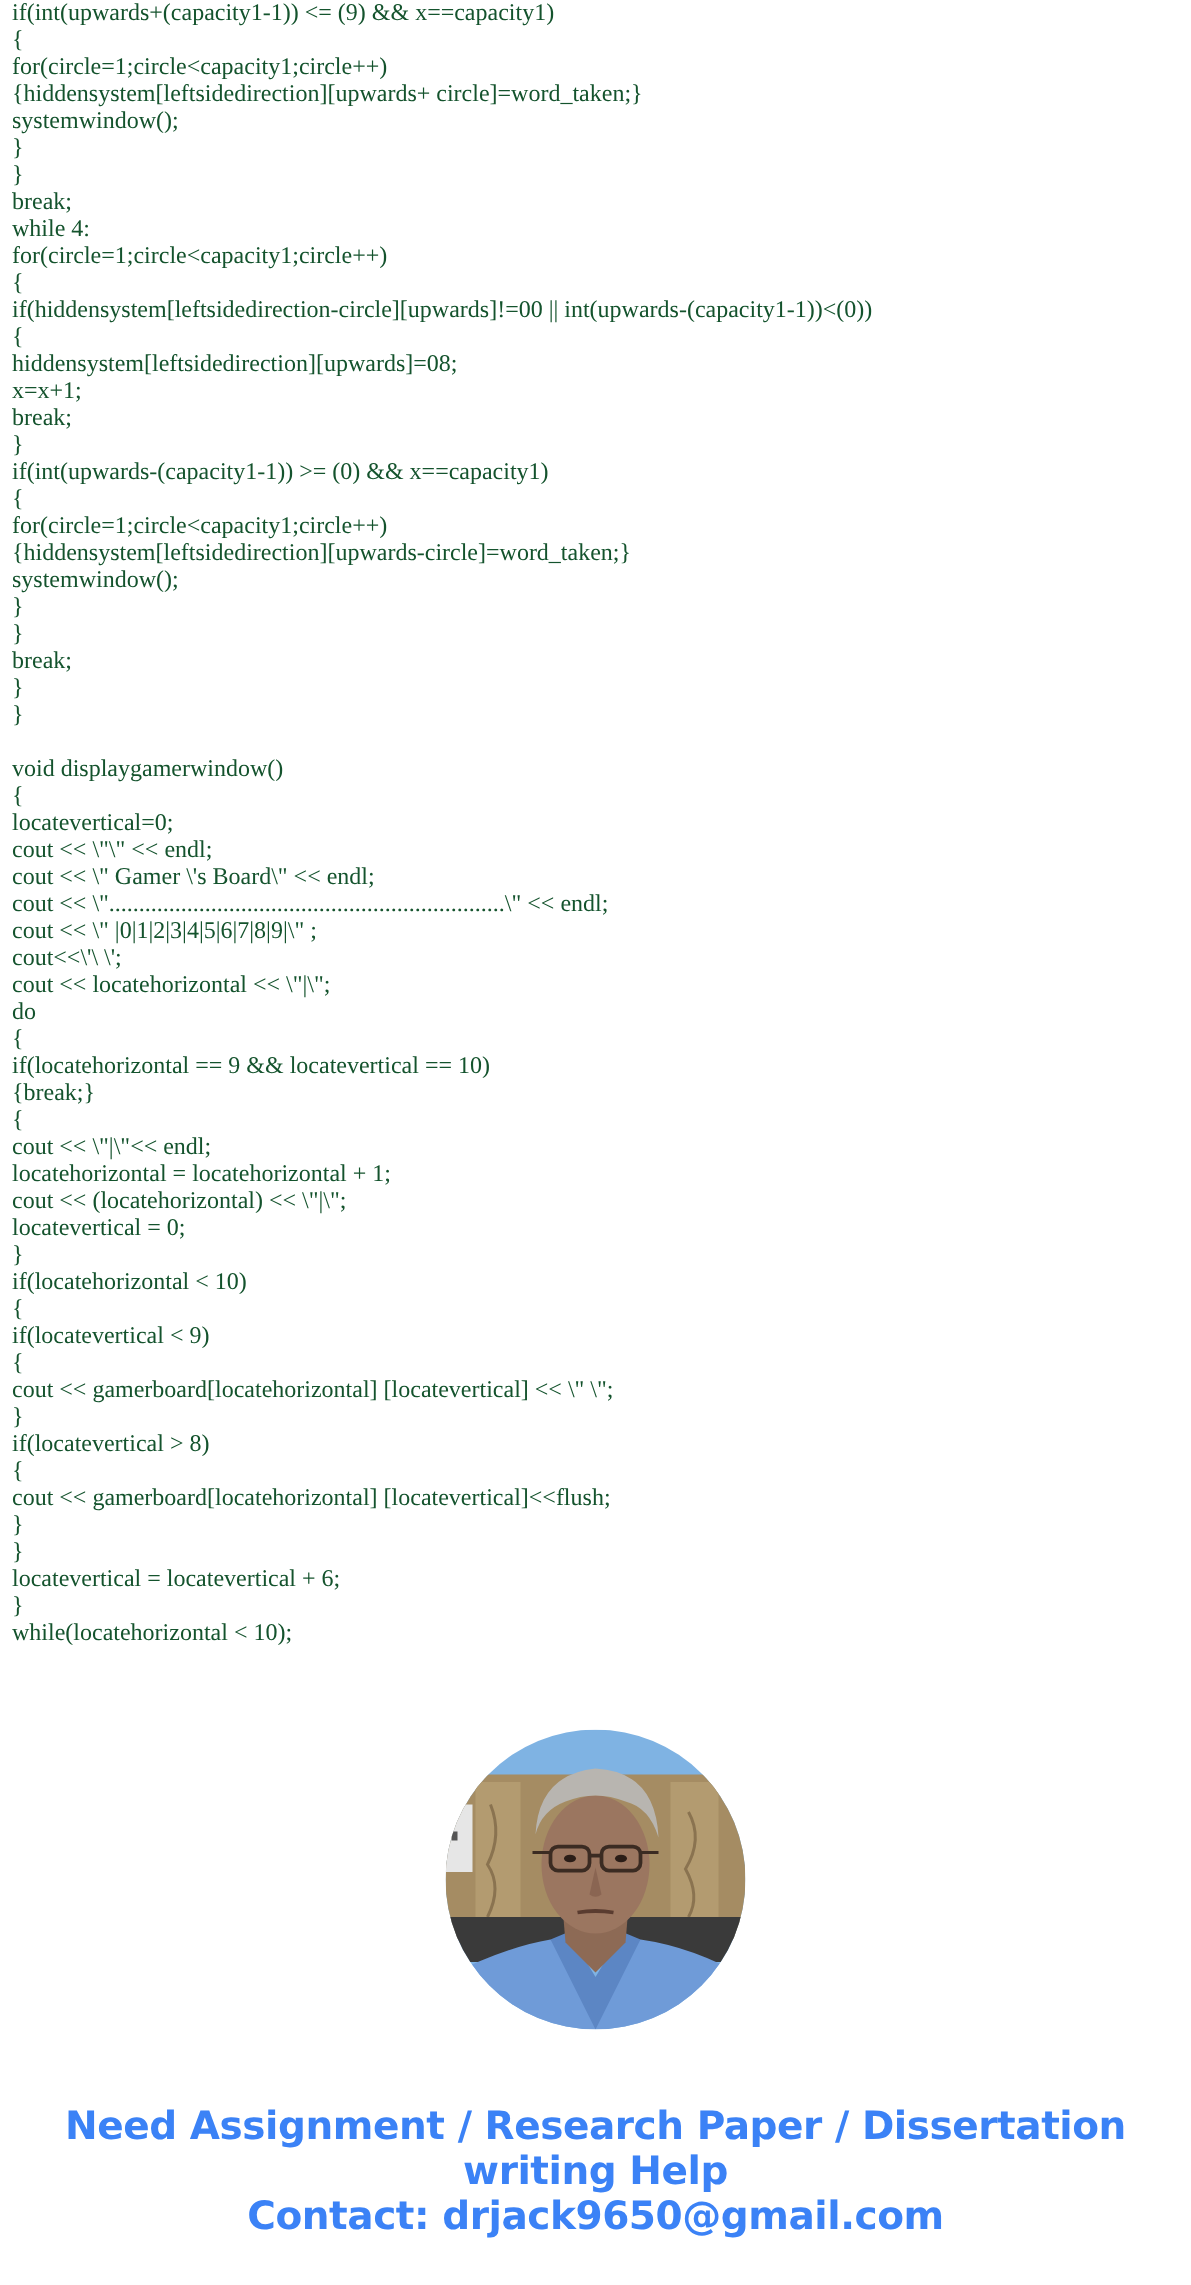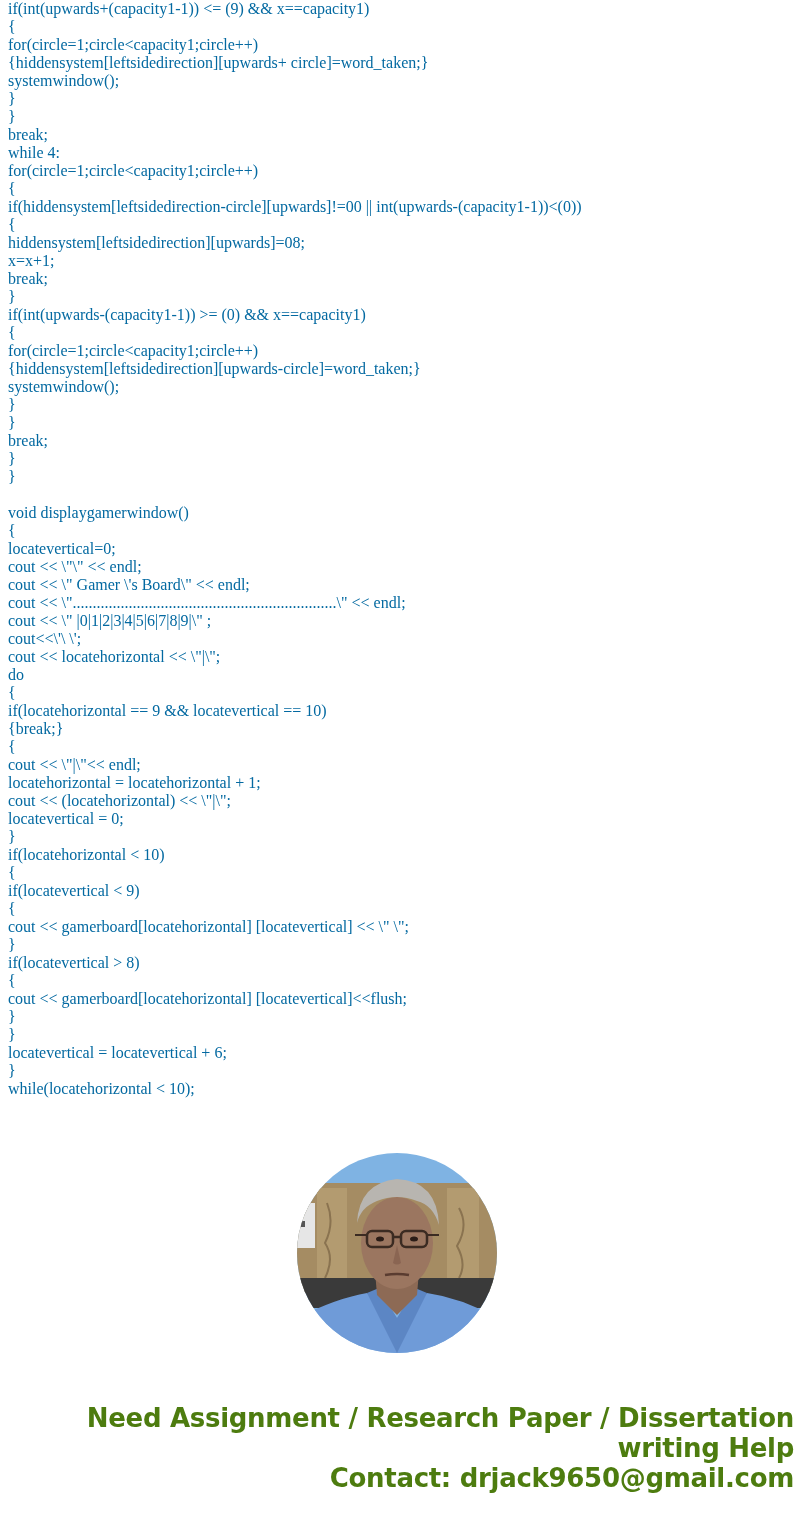--- a/index.html
+++ b/index.html
@@ -16,21 +16,21 @@
     .code-area {
       position: absolute;
       left: 8px;
       top: 0px;
       width: 780px;
       height: 1122px;
       overflow: hidden;
       font-family: "Liberation Serif", serif;
       font-size: 16px;
       line-height: 18px;
-      color: #0369a1;
+      color: #14532d;
     }
     .code-line {
       white-space: pre;
       height: 18px;
     }
     .avatar {
       position: absolute;
       left: 297px;
       top: 1153px;
       width: 200px;
@@ -39,26 +39,26 @@
       overflow: hidden;
     }
     .avatar svg {
       display: block;
     }
     .footer {
       position: absolute;
       left: 0;
       top: 1403px;
       width: 794px;
-      text-align: right;
+      text-align: center;
       font-family: "DejaVu Sans", sans-serif;
       font-weight: bold;
       font-size: 26px;
       line-height: 30px;
-      color: #4d7c0f;
+      color: #3b82f6;
       letter-spacing: -0.3px;
     }
     .footer-line {
       display: block;
     }
   </style>
 </head>
 <body>
 
 <div class="code-area">

